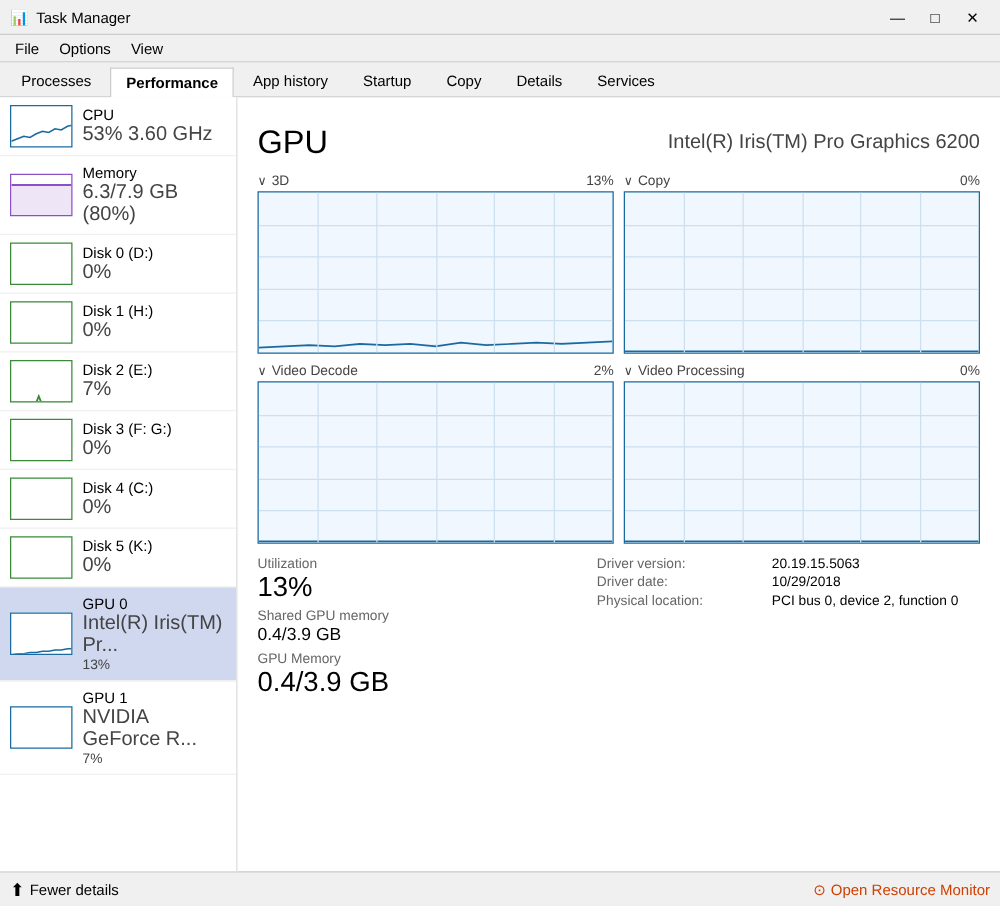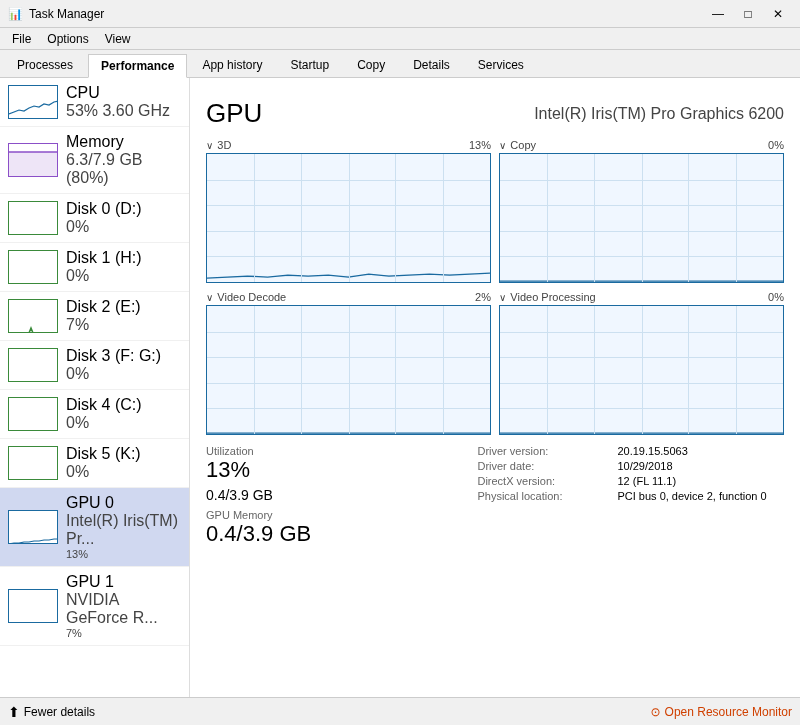--- a/index.html
+++ b/index.html
@@ -88,21 +88,21 @@
     .sidebar-graph {
       width: 50px;
       height: 34px;
       border: 1px solid #999;
       background: #fff;
       position: relative;
       overflow: hidden;
       flex-shrink: 0;
     }
     .sidebar-item-info { flex: 1; }
-    .sidebar-item-name { font-size: 16px; font-weight: 500; }
+    .sidebar-item-name { font-size: 12px; font-weight: 500; }
     .sidebar-item-detail { font-size: 16px; color: #444; }
     .sidebar-item-pct { font-size: 11px; color: #444; }
 
     
     .graph-cpu { border-color: #1a6aa0; }
     
     .graph-disk { border-color: #3a8a3a; }
     
     .graph-gpu { border-color: #1a6aa0; }
 
@@ -478,43 +478,40 @@
     </div>
 
 
     <div class="stats-section">
       <div class="stats-left">
         <div class="stat-row">
           <div class="stat-label">Utilization</div>
           <div class="stat-value">13%</div>
         </div>
         <div class="stat-row">
+          <div class="stat-label">Shared GPU memory</div>
           <div class="stat-value-sm">0.4/3.9 GB</div>
         </div>
         <div class="stat-row" style="margin-top:6px;">
           <div class="stat-label">GPU Memory</div>
           <div class="stat-value">0.4/3.9 GB</div>
         </div>
       </div>
 
       <div class="stats-right">
         <div class="info-table">
           <div class="info-row">
             <span class="info-key">Driver version:</span>
             <span class="info-val">20.19.15.5063</span>
           </div>
           <div class="info-row">
             <span class="info-key">Driver date:</span>
             <span class="info-val">10/29/2018</span>
           </div>
           <div class="info-row">
-            <span class="info-key">DirectX version:</span>
-            <span class="info-val">12 (FL 11.1)</span>
-          </div>
-          <div class="info-row">
             <span class="info-key">Physical location:</span>
             <span class="info-val">PCI bus 0, device 2, function 0</span>
           </div>
         </div>
       </div>
     </div>
 
   </div>
 </div>
 

